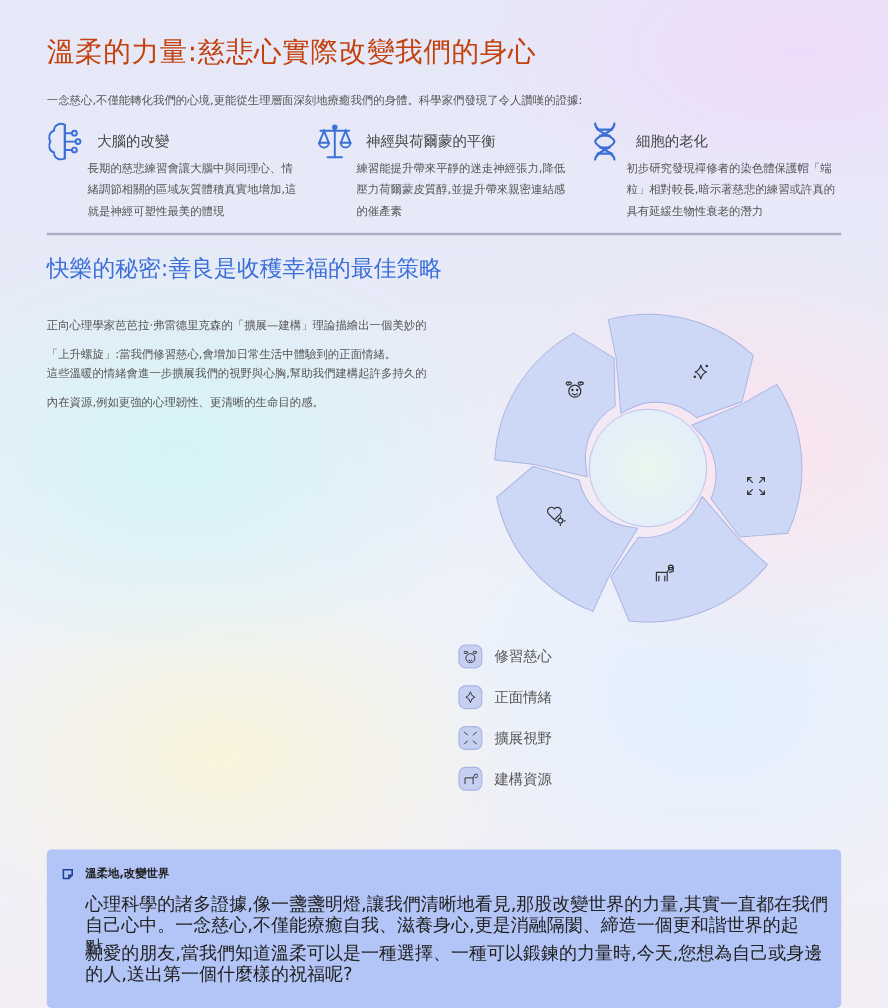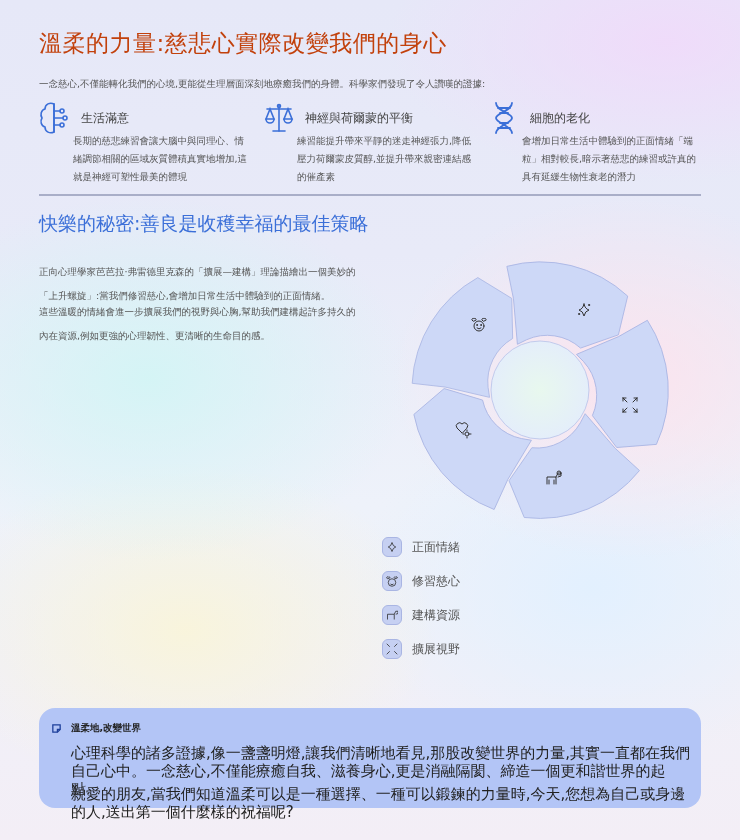--- a/index.html
+++ b/index.html
@@ -19,21 +19,21 @@
 .card .t{position:absolute;left:42px;top:10px;font-size:12px;color:#444}
 .card .d{position:absolute;left:34px;top:32px;font-size:9.5px;line-height:18px;color:#555;width:180px}
 .divider{position:absolute;left:39px;top:194px;width:662px;height:2px;background:#a9aec8}
 .h2{position:absolute;left:39px;top:211px;font-size:19px;color:#3b6fd8}
 .p{position:absolute;left:39px;width:320px;font-size:9.5px;line-height:24px;color:#555}
 .wheel{position:absolute;left:400px;top:250px;width:280px;height:280px}
 .legend{position:absolute;left:382px;top:530px}
 .li{display:flex;align-items:center;height:34px}
 .li .b{width:20px;height:20px;border-radius:6px;background:#c6d0f2;border:1px solid #a9b5e3;display:flex;align-items:center;justify-content:center}
 .li .l{margin-left:10px;font-size:12px;color:#555}
-.note{position:absolute;left:39px;top:708px;width:662px;height:100px;background:#b3c5f6;border-radius:16px}
+.note{position:absolute;left:39px;top:708px;width:662px;height:132px;background:#b3c5f6;border-radius:4px}
 .note .nt{position:absolute;left:32px;top:14px;font-size:9.5px;font-weight:bold;color:#222}
 .note .ni{position:absolute;left:12px;top:15px;width:11px;height:11px}
 .note .np{position:absolute;left:32px;width:620px;font-size:15px;line-height:18px;color:#222}
 </style>
 </head>
 <body>
 
 <div class="h1">溫柔的力量:慈悲心實際改變我們的身心</div>
 <div class="intro">一念慈心,不僅能轉化我們的心境,更能從生理層面深刻地療癒我們的身體。科學家們發現了令人讚嘆的證據:</div>
 
@@ -41,21 +41,21 @@
   <svg class="icon" viewBox="0 0 32 36" fill="none" stroke="#3b6fd8" stroke-width="1.6" stroke-linecap="round">
     <path d="M15 4c-4-2-9 0-9 5-4 1-5 6-3 9-2 3-1 8 3 9 0 5 5 7 9 5z"></path>
     <path d="M15 4v28"></path>
       <path d="M15 11h6"></path>
       <path d="M15 18h9"></path>
       <path d="M15 25h6"></path>
     <circle cx="23" cy="11" r="2"></circle>
       <circle cx="26" cy="18" r="2"></circle>
       <circle cx="23" cy="25" r="2"></circle>
   </svg>
-  <div class="t">生活滿意</div>
+  <div class="t">大腦的改變</div>
   <div class="d">長期的慈悲練習會讓大腦中與同理心、情緒調節相關的區域灰質體積真實地增加,這就是神經可塑性最美的體現</div>
 </div>
 
 <div class="card" style="left:263px">
   <svg class="icon" viewBox="0 0 32 36" fill="none" stroke="#3b6fd8" stroke-width="1.6" stroke-linecap="round">
     <path d="M16 5v26"></path>
       <path d="M10 31h12"></path>
       <path d="M4 9h24"></path>
       <circle cx="16" cy="6" r="1.5"></circle>
     <path d="M7 9l-4 10h8z"></path>
@@ -70,21 +70,21 @@
 <div class="card" style="left:488px">
   <svg class="icon" viewBox="0 0 32 36" fill="none" stroke="#3b6fd8" stroke-width="1.8" stroke-linecap="round">
     <path d="M8 3c0 8 16 10 16 15S8 26 8 33"></path>
       <path d="M24 3c0 8-16 10-16 15s16 8 16 15"></path>
     <path d="M10 8h12"></path>
       <path d="M12 13h8"></path>
       <path d="M12 23h8"></path>
       <path d="M10 28h12"></path>
   </svg>
   <div class="t">細胞的老化</div>
-  <div class="d">會增加日常生活中體驗到的正面情緒「端粒」相對較長,暗示著慈悲的練習或許真的具有延緩生物性衰老的潛力</div>
+  <div class="d">初步研究發現禪修者的染色體保護帽「端粒」相對較長,暗示著慈悲的練習或許真的具有延緩生物性衰老的潛力</div>
 </div>
 
 <div class="divider"></div>
 
 <div class="h2">快樂的秘密:善良是收穫幸福的最佳策略</div>
 <div class="p" style="top:260px">正向心理學家芭芭拉·弗雷德里克森的「擴展—建構」理論描繪出一個美妙的「上升螺旋」:當我們修習慈心,會增加日常生活中體驗到的正面情緒。</div>
 <div class="p" style="top:300px">這些溫暖的情緒會進一步擴展我們的視野與心胸,幫助我們建構起許多持久的內在資源,例如更強的心理韌性、更清晰的生命目的感。</div>
 
 <svg class="wheel" viewBox="0 0 280 280">
   <defs>
@@ -130,51 +130,51 @@
         <circle cx="5" cy="5" r="2"></circle>
         <path d="M5 1v1M9 5h-1M5 9v-1M1 5h1"></path>
       </g>
   </g>
 </svg>
 
 <div class="legend">
   <div class="li">
     <span class="b">
         <svg width="12" height="12" viewBox="-8 -8 16 16" fill="none" stroke="#333" stroke-width="1.1">
-          <path d="M0-6q1 5 5 6-4 1-5 6-1-5-5-6 4-1 5-6z"></path>
-        </svg>
-      </span>
-    <span class="l">正面情緒</span>
-  </div>
-  <div class="li">
-    <span class="b">
-        <svg width="12" height="12" viewBox="-8 -8 16 16" fill="none" stroke="#333" stroke-width="1.1">
           <circle cx="0" cy="2" r="5"></circle>
           <path d="M-2 4q2 2 4 0"></path>
           <path d="M-6-3l-1-1a1 1 0 0 1 2-1 1 1 0 0 1 2 1z"></path>
           <path d="M4-3l-1-1a1 1 0 0 1 2-1 1 1 0 0 1 2 1z"></path>
         </svg>
       </span>
     <span class="l">修習慈心</span>
   </div>
   <div class="li">
     <span class="b">
         <svg width="12" height="12" viewBox="-8 -8 16 16" fill="none" stroke="#333" stroke-width="1.1">
-          <path d="M-6 6v-7h9v7M3-1l2-4h3v3l-3 1"></path>
+          <path d="M0-6q1 5 5 6-4 1-5 6-1-5-5-6 4-1 5-6z"></path>
         </svg>
       </span>
-    <span class="l">建構資源</span>
+    <span class="l">正面情緒</span>
   </div>
   <div class="li">
     <span class="b">
         <svg width="12" height="12" viewBox="-8 -8 16 16" fill="none" stroke="#333" stroke-width="1.1">
           <path d="M-7-7l4 4M7-7l-4 4M-7 7l4-4M7 7l-4-4"></path>
         </svg>
       </span>
     <span class="l">擴展視野</span>
+  </div>
+  <div class="li">
+    <span class="b">
+        <svg width="12" height="12" viewBox="-8 -8 16 16" fill="none" stroke="#333" stroke-width="1.1">
+          <path d="M-6 6v-7h9v7M3-1l2-4h3v3l-3 1"></path>
+        </svg>
+      </span>
+    <span class="l">建構資源</span>
   </div>
 </div>
 
 <div class="note">
   <svg class="ni" viewBox="0 0 12 12" fill="none" stroke="#1d3f9a" stroke-width="1.4">
       <path d="M2 2h8v5l-3 3H2z"></path>
       <path d="M7 10V7h3"></path>
     </svg>
   <div class="nt">溫柔地,改變世界</div>
   <div class="np" style="top:36px">心理科學的諸多證據,像一盞盞明燈,讓我們清晰地看見,那股改變世界的力量,其實一直都在我們自己心中。一念慈心,不僅能療癒自我、滋養身心,更是消融隔閡、締造一個更和諧世界的起點。</div>

